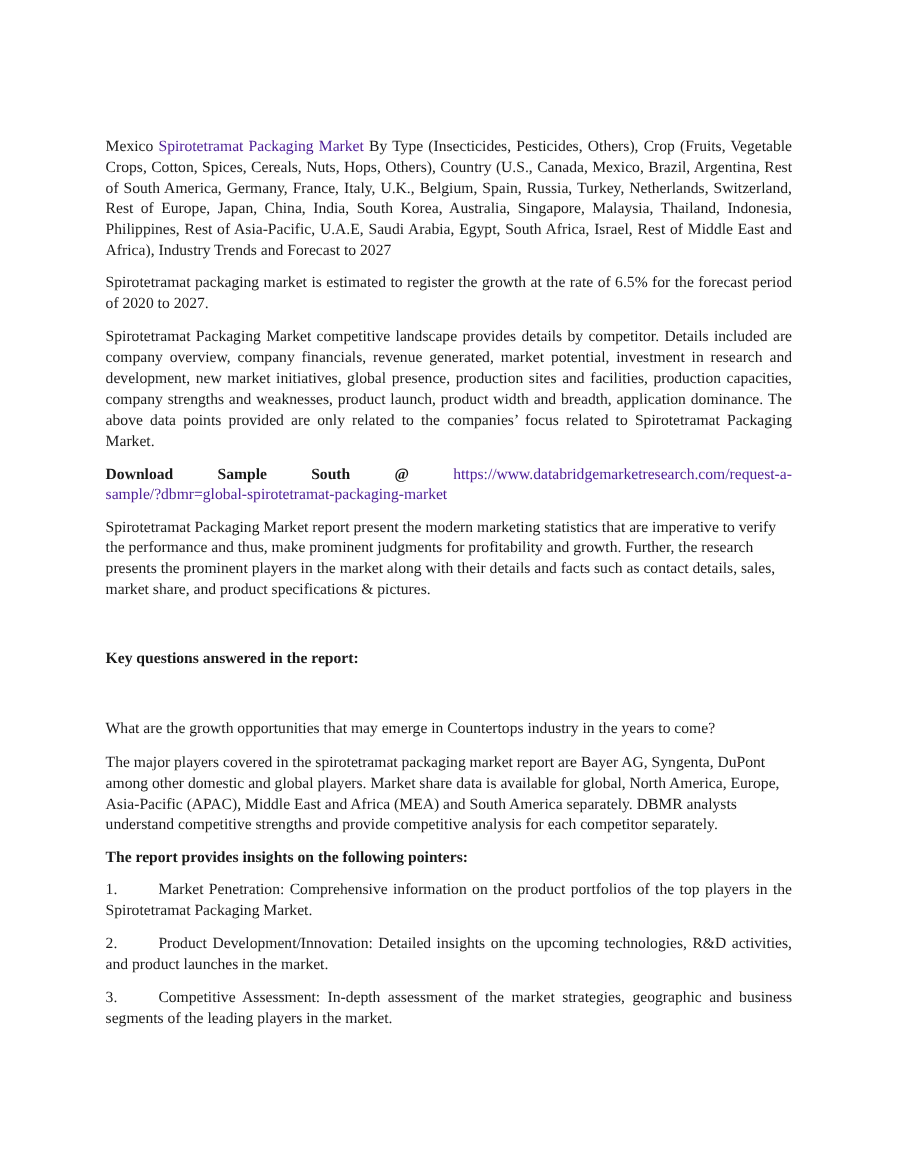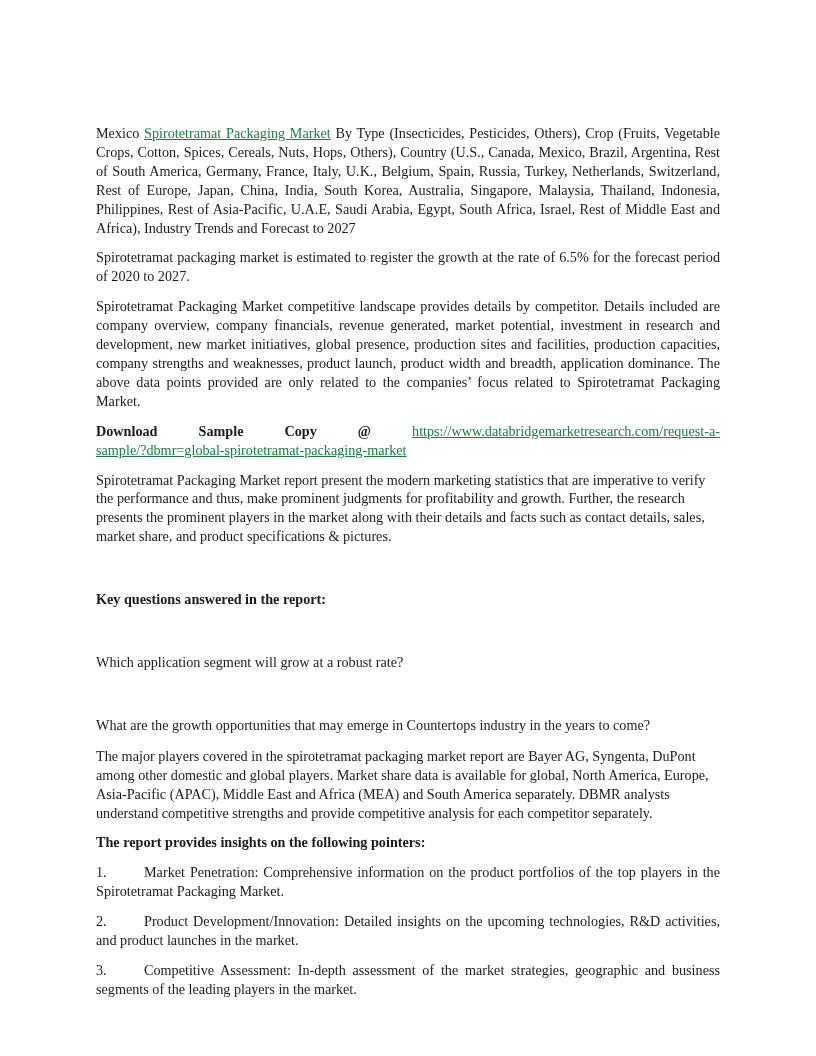--- a/index.html
+++ b/index.html
@@ -4,21 +4,21 @@
 <style>
   html, body { margin:0; padding:0; background:#ffffff; }
   body { width:816px; height:1056px; position:relative; overflow:hidden; }
   .page {
     position:absolute; left:96px; top:124px; width:624px;
     font-family: "Liberation Serif", "DejaVu Serif", serif;
     font-size:14.2px; line-height:18.9px; color:#1a1a1a;
   }
   p { margin:0 0 11px 0; }
   .justify { text-align:justify; text-align-last:left; }
-  .link { color:#15803d; text-decoration:underline; }
+  .link { color:#4c1d95; }
   .bold { font-weight:bold; }
   .dl-line { display:flex; justify-content:space-between;gap:32px; }
   .num { display:inline-block; width:48px; }
   .q { margin-bottom:12px;margin-top:44px; }
 </style>
 </head>
 <body>
 
 <div class="page">
 
@@ -29,31 +29,30 @@
   </p>
 
   <p class="justify">Spirotetramat packaging market is estimated to register the growth at the rate of 6.5% for the forecast period of 2020 to 2027.</p>
 
   <p class="justify">Spirotetramat Packaging Market competitive landscape provides details by competitor. Details included are company overview, company financials, revenue generated, market potential, investment in research and development, new market initiatives, global presence, production sites and facilities, production capacities, company strengths and weaknesses, product launch, product width and breadth, application dominance. The above data points provided are only related to the companies’ focus related to Spirotetramat Packaging Market.</p>
 
   <p>
     <span class="dl-line">
       <span class="bold">Download</span>
       <span class="bold">Sample</span>
-      <span class="bold">Copy</span>
+      <span class="bold">South</span>
       <span class="bold">@</span>
       <a class="link">https://www.databridgemarketresearch.com/request-a-</a>
     </span>
     <a class="link">sample/?dbmr=global-spirotetramat-packaging-market</a>
   </p>
 
   <p>Spirotetramat Packaging Market report present the modern marketing statistics that are imperative to verify the performance and thus, make prominent judgments for profitability and growth. Further, the research presents the prominent players in the market along with their details and facts such as contact details, sales, market share, and product specifications &amp; pictures.</p>
 
   <p class="bold q">Key questions answered in the report:</p>
-  <p class="q">Which application segment will grow at a robust rate?</p>
   <p class="q">What are the growth opportunities that may emerge in Countertops industry in the years to come?</p>
 
   <p>The major players covered in the spirotetramat packaging market report are Bayer AG, Syngenta, DuPont among other domestic and global players. Market share data is available for global, North America, Europe, Asia-Pacific (APAC), Middle East and Africa (MEA) and South America separately. DBMR analysts understand competitive strengths and provide competitive analysis for each competitor separately.</p>
 
   <p class="bold">The report provides insights on the following pointers:</p>
 
   <p class="justify">
     <span class="num">1.</span><span>Market Penetration: Comprehensive information on the product portfolios of the top players in the Spirotetramat Packaging Market.</span>
   </p>
   <p class="justify">

